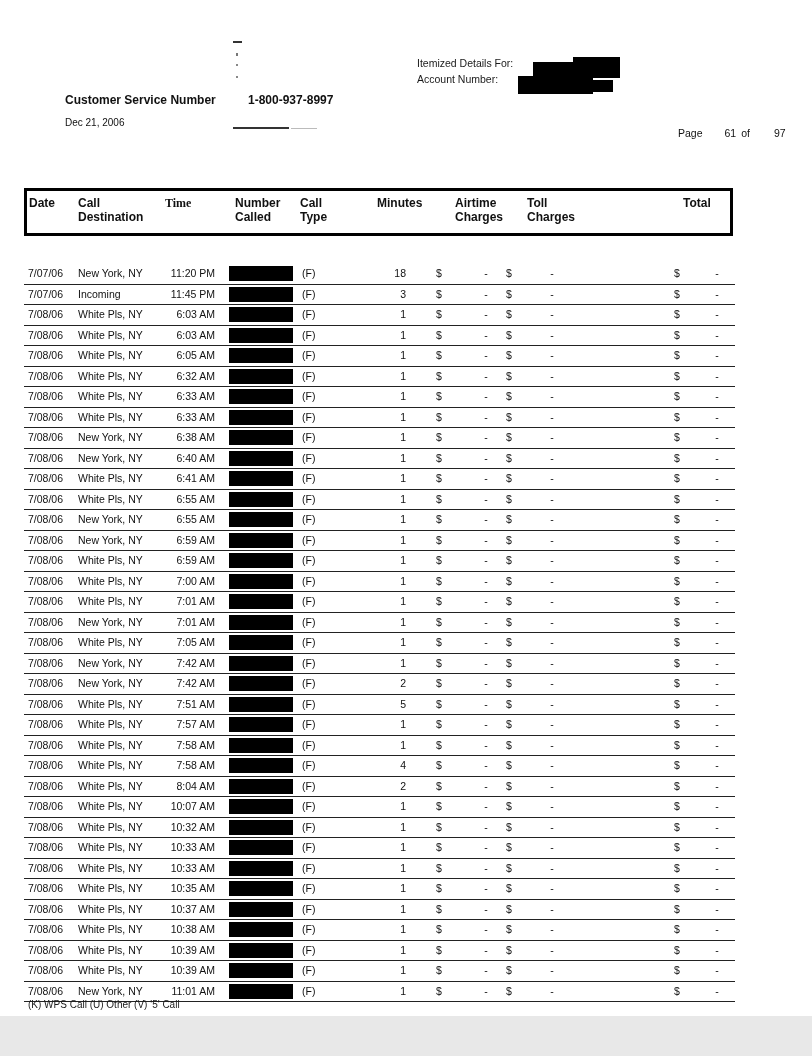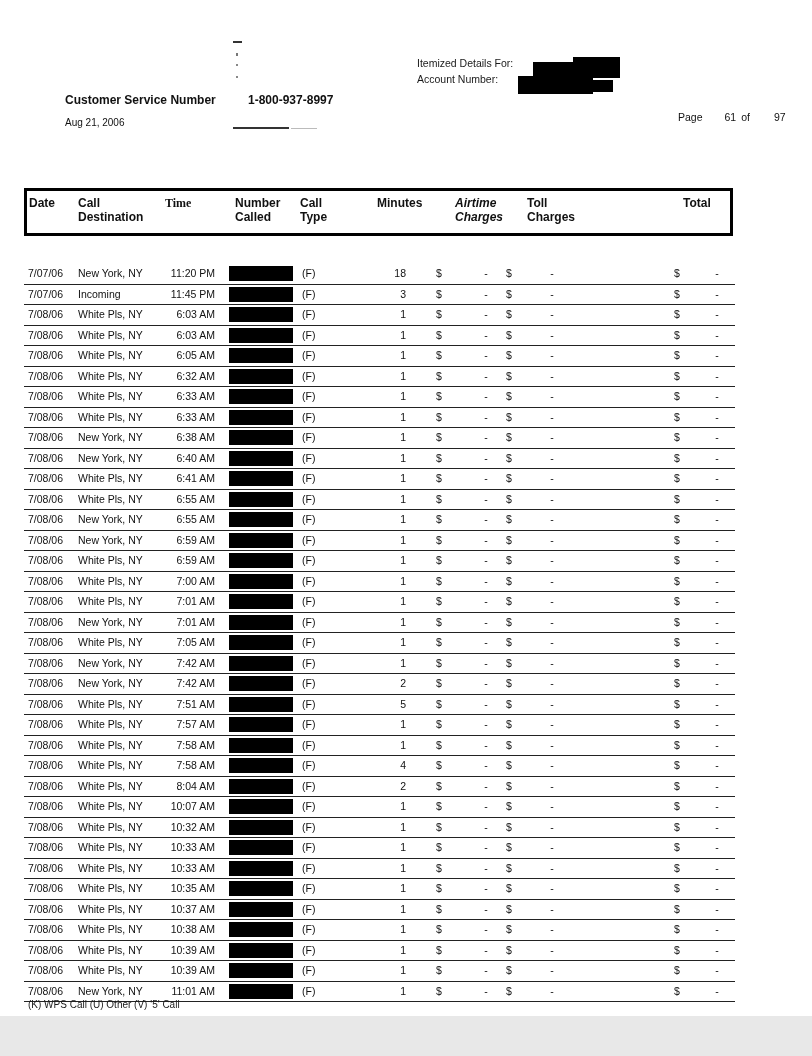--- a/index.html
+++ b/index.html
@@ -17,21 +17,21 @@
   .lbl{font-size:10.5px;color:#1a1a1a;}
   .redaction{position:absolute;background:#000;}
   .csn-label{left:65px;top:93px;font-size:12px;font-weight:bold;}
   .csn-number{left:248px;top:93px;font-size:12px;font-weight:bold;}
   .stmt-date{left:65px;top:117px;font-size:10px;}
   .itemized{left:417px;top:57px;}
   .acct{left:417px;top:73px;}
   .pageind{left:678px;top:111px;font-size:10.5px;}
   .pageind span{display:inline-block;}
   .pi-num{margin-left:22px;}
-  .pi-of{margin-left:5px;}
+  .pi-of{margin-left:5px;margin-top:16px;}
   .pi-total{margin-left:24px;}
   
   .artifact{position:absolute;background:#333;}
   
   .table-box{
     position:absolute;left:24px;top:188px;width:703px;
     border:3px solid #000;background:#fff;
   }
   .table-title{
     height:26px;line-height:26px;
@@ -42,21 +42,21 @@
   }
   .table-head{position:relative;height:42px;font-size:12px;font-weight:bold;padding-left:46px;}
   .hcell{position:absolute;top:5px;}
   .hcell span{display:block;line-height:14px;}
   .hc0{left:2px;}
   .hc1{left:51px;}
   .hc2{left:138px;font-family:Liberation Serif, serif;}
   .hc3{left:208px;}
   .hc4{left:273px;}
   .hc5{left:350px;}
-  .hc6{left:428px;font-style:italic;}
+  .hc6{left:428px;}
   .hc7{left:500px;}
   .hc8{left:656px;}
   
   .rows{position:absolute;left:24px;top:264px;width:711px;}
   .row{
     position:relative;height:19.5px;line-height:19.5px;
     border-bottom:1px solid #222;
     font-size:10.5px;
   }
   .cell{position:absolute;white-space:nowrap;}
@@ -90,21 +90,21 @@
 
   <div class="abs lbl itemized">Itemized Details For:</div>
   <div class="abs lbl acct">Account Number:</div>
   <div class="redaction" style="left:533px;top:62px;width:40px;height:17px;"></div>
   <div class="redaction" style="left:573px;top:57px;width:47px;height:21px;"></div>
   <div class="redaction" style="left:518px;top:76px;width:75px;height:18px;"></div>
   <div class="redaction" style="left:585px;top:80px;width:28px;height:12px;"></div>
 
   <div class="abs csn-label">Customer Service Number</div>
   <div class="abs csn-number">1-800-937-8997</div>
-  <div class="abs stmt-date">Aug 21, 2006</div>
+  <div class="abs stmt-date">Dec 21, 2006</div>
   <div class="abs pageind">
     <span>Page</span><span class="pi-num">61</span><span class="pi-of">of</span><span class="pi-total">97</span>
   </div>
 
   <div class="table-box">
     <div class="table-head">
       <div class="hcell hc0">
           <span>Date</span>
           <span></span>
         </div>

